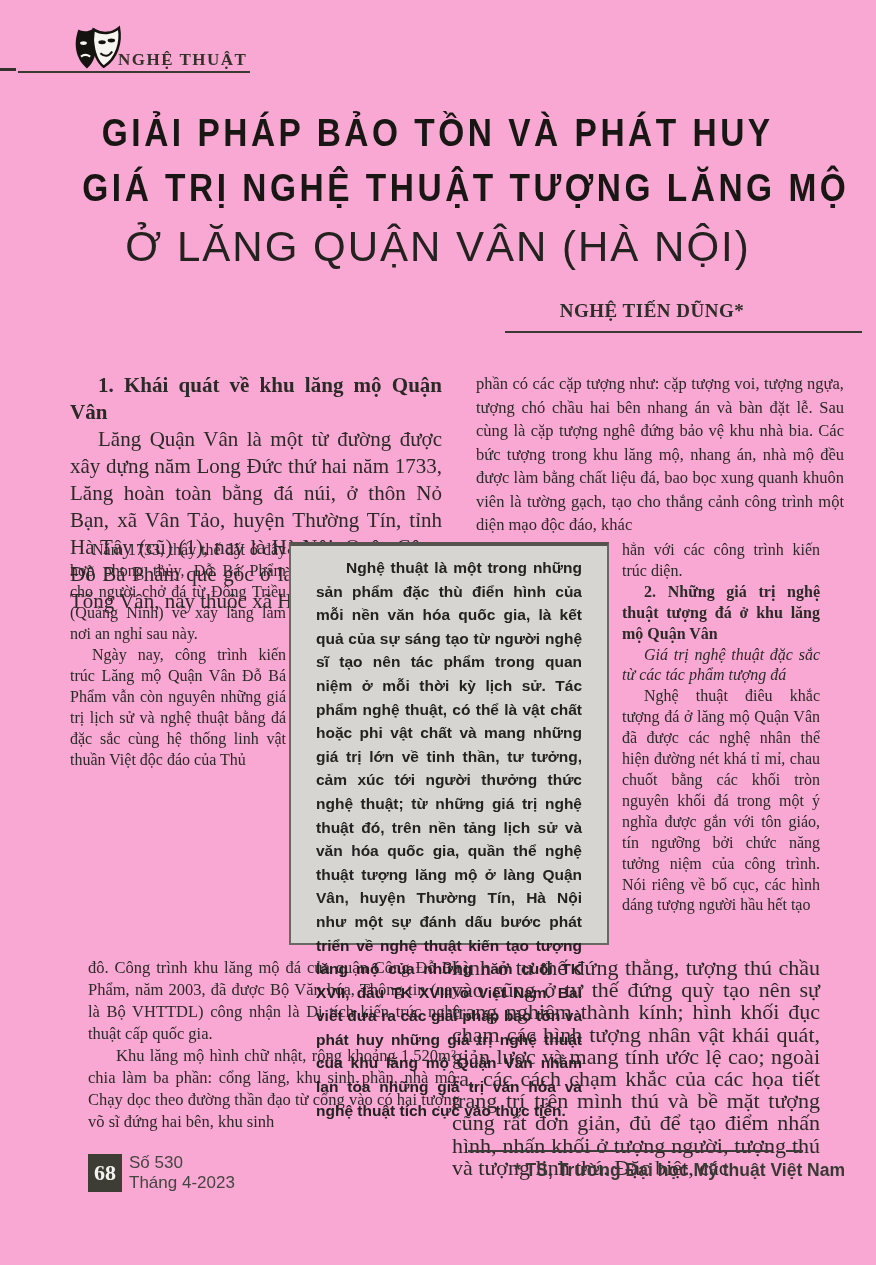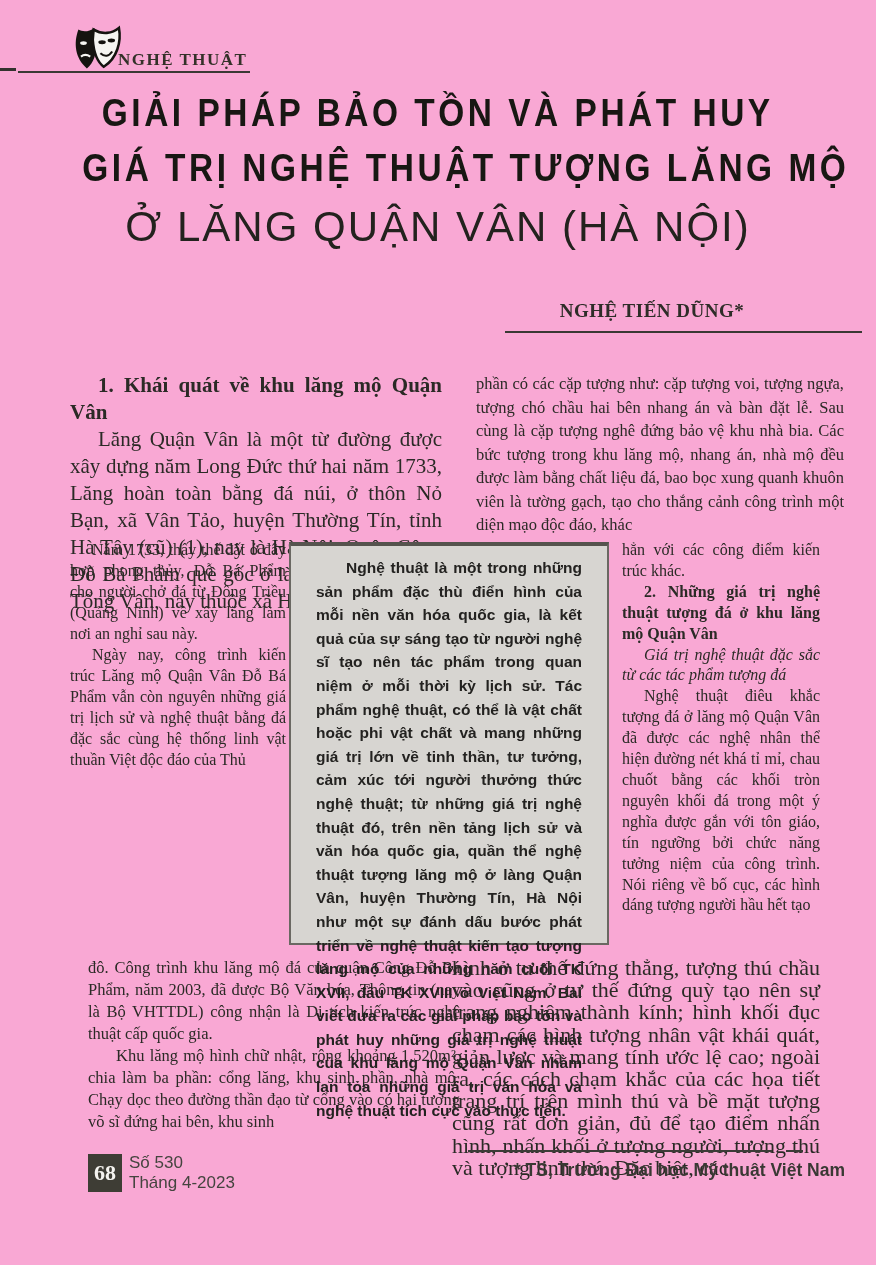--- a/index.html
+++ b/index.html
@@ -11,21 +11,21 @@
   }
   
   .edge-dash{position:absolute;left:0;top:68px;width:16px;height:3px;background:#33322e;}
   .header-rule{position:absolute;left:18px;top:71px;width:232px;height:2px;background:#3a3934;}
   .masks{position:absolute;left:70px;top:24px;}
   .section-label{
     position:absolute;left:118px;top:50px;
     font-size:17px;font-weight:700;letter-spacing:1.5px;color:#343129;
   }
   
-  .title{position:absolute;left:30px;top:86px;width:816px;text-align:center;color:#181713;}
+  .title{position:absolute;left:30px;top:106px;width:816px;text-align:center;color:#181713;}
   .title-cond{
     display:inline-block;transform:scaleX(.88);transform-origin:center;
     font-family:"Liberation Sans", sans-serif;font-weight:700;
     font-size:38px;letter-spacing:4px;line-height:55px;white-space:nowrap;
   }
   .title-sub{
     font-family:"Liberation Sans", sans-serif;font-weight:400;
     font-size:42px;letter-spacing:2px;line-height:62px;color:#23221e;white-space:nowrap;
   }
   
@@ -120,21 +120,21 @@
 
   <div class="abstract">
     <p>Nghệ thuật là một trong những sản phẩm đặc thù điển hình của mỗi nền văn hóa quốc gia, là kết quả của sự sáng tạo từ người nghệ sĩ tạo nên tác phẩm trong quan niệm ở mỗi thời kỳ lịch sử. Tác phẩm nghệ thuật, có thể là vật chất hoặc phi vật chất và mang những giá trị lớn về tinh thần, tư tưởng, cảm xúc tới người thưởng thức nghệ thuật; từ những giá trị nghệ thuật đó, trên nền tảng lịch sử và văn hóa quốc gia, quần thể nghệ thuật tượng lăng mộ ở làng Quận Vân, huyện Thường Tín, Hà Nội như một sự đánh dấu bước phát triển về nghệ thuật kiến tạo tượng lăng mộ của những năm cuối TK XVII, đầu TK XVIII ở Việt Nam. Bài viết đưa ra các giải pháp bảo tồn và phát huy những giá trị nghệ thuật của khu lăng mộ Quận Vân nhằm lan tỏa những giá trị văn hóa và nghệ thuật tích cực vào thực tiễn.</p>
   </div>
 
   <div class="tb blk-r1">
     <p>phần có các cặp tượng như: cặp tượng voi, tượng ngựa, tượng chó chầu hai bên nhang án và bàn đặt lễ. Sau cùng là cặp tượng nghê đứng bảo vệ khu nhà bia. Các bức tượng trong khu lăng mộ, nhang án, nhà mộ đều được làm bằng chất liệu đá, bao bọc xung quanh khuôn viên là tường gạch, tạo cho thắng cảnh công trình một diện mạo độc đáo, khác</p>
   </div>
 
   <div class="tb blk-r2">
-    <p>hẳn với các công điểm kiến trúc khác.</p>
+    <p>hẳn với các công trình kiến trúc diện.</p>
     <p class="h-bold ind-sm">2. Những giá trị nghệ thuật tượng đá ở khu lăng mộ Quận Vân</p>
     <p class="h-italic ind-sm">Giá trị nghệ thuật đặc sắc từ các tác phẩm tượng đá</p>
     <p class="ind-sm">Nghệ thuật điêu khắc tượng đá ở lăng mộ Quận Vân đã được các nghệ nhân thể hiện đường nét khá tỉ mỉ, chau chuốt bằng các khối tròn nguyên khối đá trong một ý nghĩa được gắn với tôn giáo, tín ngưỡng bởi chức năng tưởng niệm của công trình. Nói riêng về bố cục, các hình dáng tượng người hầu hết tạo</p>
   </div>
 
   <div class="tb blk-r3">
     <p>hình ở tư thế đứng thẳng, tượng thú chầu vào cũng ở tư thế đứng quỳ tạo nên sự trang nghiêm thành kính; hình khối đục chạm các hình tượng nhân vật khái quát, giản lược và mang tính ước lệ cao; ngoài ra, các cách chạm khắc của các họa tiết trang trí trên mình thú và bề mặt tượng cũng rất đơn giản, đủ để tạo điểm nhấn hình, nhấn khối ở tượng người, tượng thú và tượng linh thú. Đặc biệt, các</p>
   </div>
 
   <div class="page-badge">68</div>

